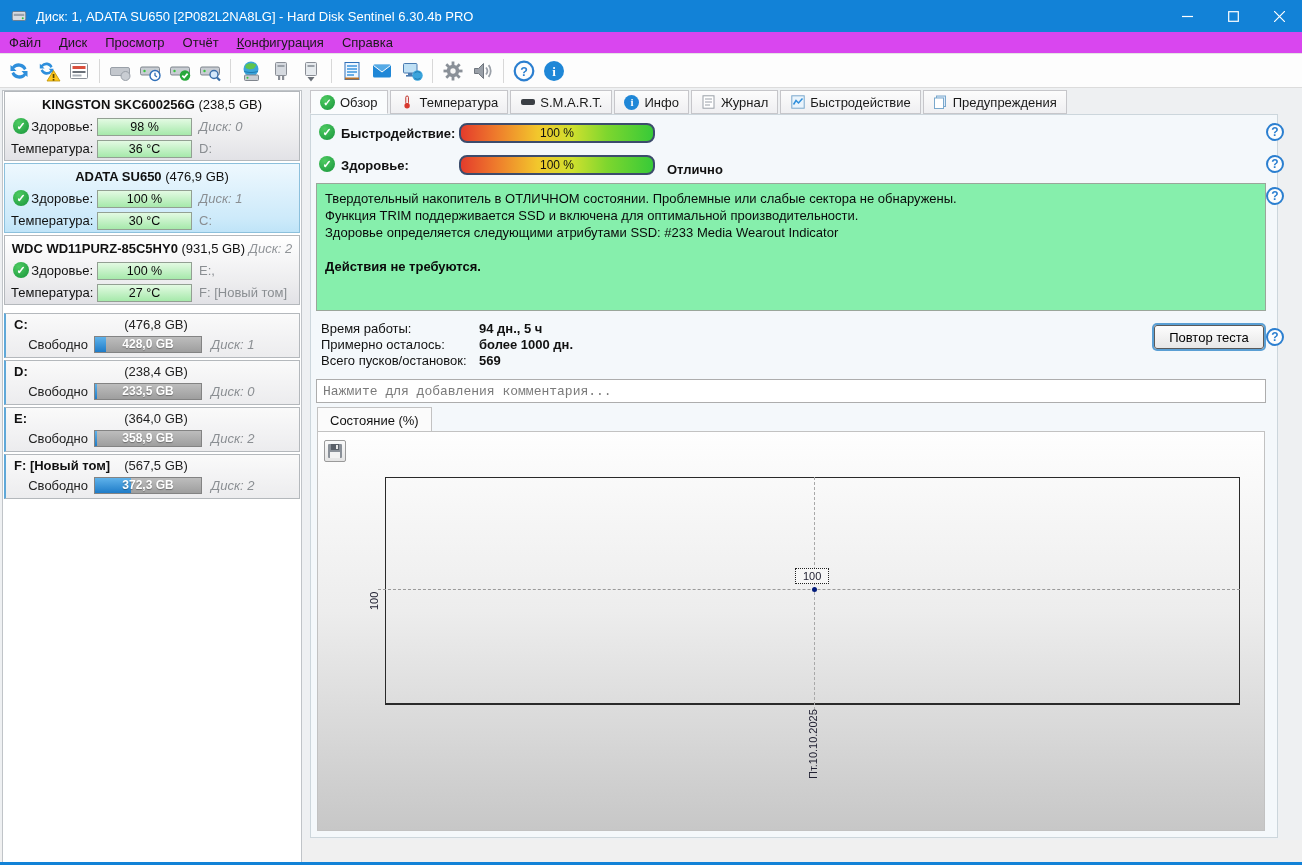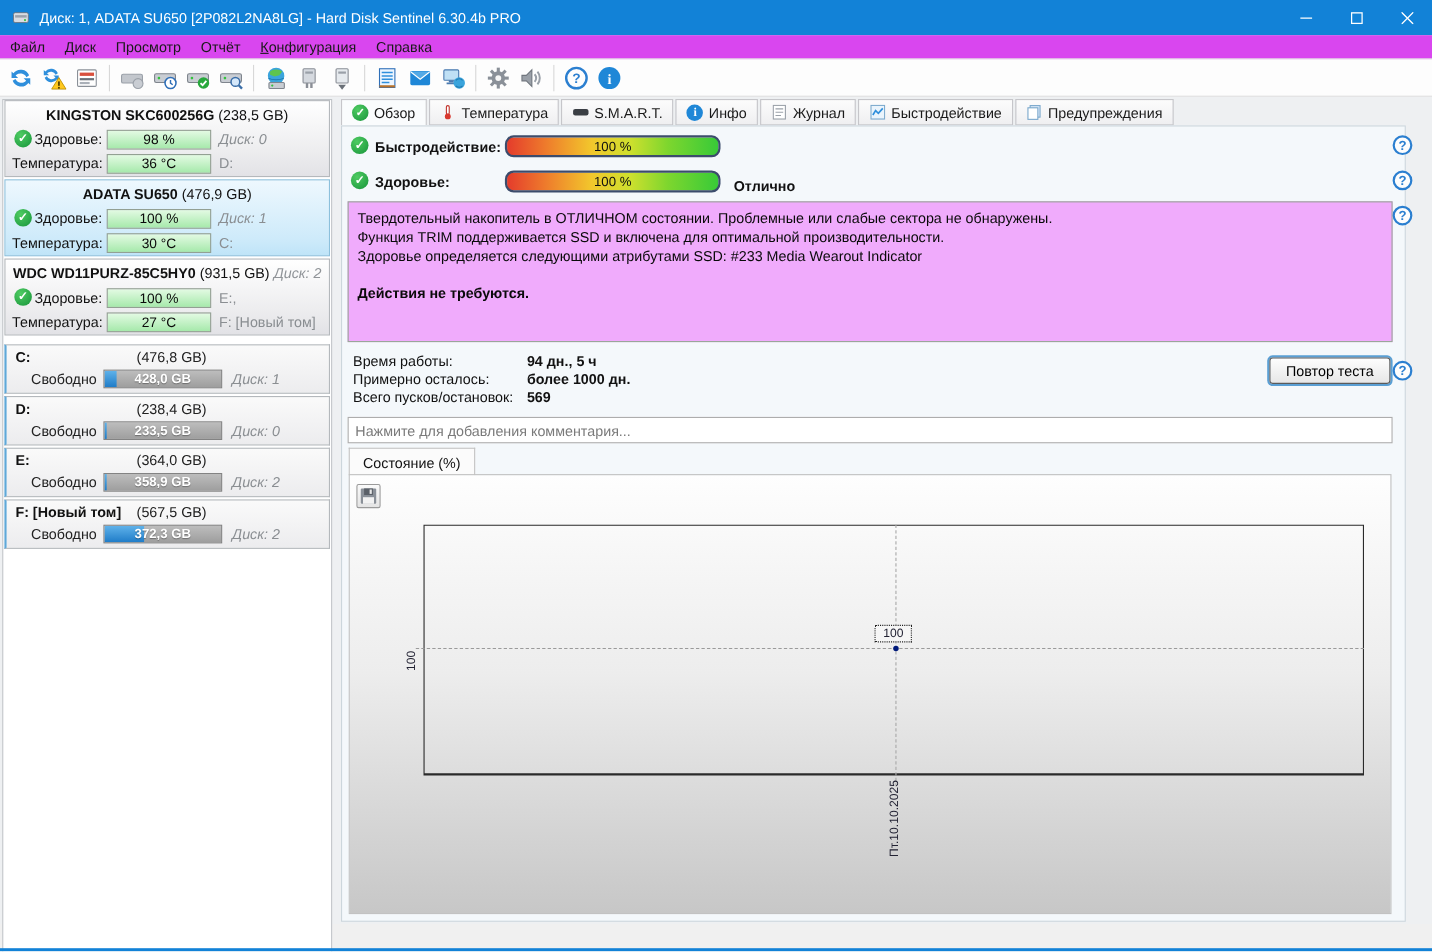--- a/index.html
+++ b/index.html
@@ -62,29 +62,29 @@
   .ticon svg { display:block; }
   .iinfo { width:15px; height:15px; border-radius:50%; background:#1f87d7; color:#fff; font-weight:bold; font-size:11px; text-align:center; line-height:15px; font-family:"Liberation Serif",serif; }
 
   .content { position:absolute; left:0; top:24px; width:968px; height:724px; background:#f4f8fb; border:1px solid #ccd6dc; }
   .orow { position:absolute; left:0; height:22px; font-size:13px; color:#111; }
   .olabel { position:absolute; left:30px; top:3px; font-weight:bold; }
   .gradbar { position:absolute; left:148px; top:0; width:196px; height:20px; border:2px solid #3c4c6c; border-radius:8px; background:linear-gradient(90deg,#e43c2c 0%,#ee7a2c 18%,#f2c72c 40%,#cfe02e 58%,#7ed62e 76%,#38ca38 100%); text-align:center; font-size:12px; line-height:16px; color:#111; }
   .ostatus { position:absolute; left:356px; top:3px; font-weight:bold;margin-top:36px; }
   .ochk { position:absolute; left:8px; top:1px; }
 
-  .greenbox { position:absolute; left:5px; top:68px; width:950px; height:128px; background:#f0abfc; border:1px solid #9aa69a; padding:6px 8px; font-size:13px; color:#0a0a0a; line-height:17px; }
+  .greenbox { position:absolute; left:5px; top:68px; width:950px; height:128px; background:#86efac; border:1px solid #9aa69a; padding:6px 8px; font-size:13px; color:#0a0a0a; line-height:17px; }
   .greenbox .action { font-weight:bold; margin-top:17px; }
 
   .statrow { position:absolute; left:10px; font-size:13px; color:#111; }
   .statval { position:absolute; left:158px; font-weight:bold; white-space:nowrap; }
 
   .retest { position:absolute; left:843px; top:210px; width:110px; height:24px; background:linear-gradient(180deg,#fdfdfd,#e7e7e7); border:1px solid #5a5a5a; border-radius:3px; box-shadow:0 0 0 2px #5a9fd4; font-size:13px; font-family:"Liberation Sans",sans-serif; }
 
-  .comment { position:absolute; left:5px; top:264px; width:950px; height:16px; border:1px solid #adadad; background:#fff; font-size:13px; padding:11px 6px; color:#444; font-family:Liberation Sans, sans-serif; }
+  .comment { position:absolute; left:5px; top:264px; width:950px; height:16px; border:1px solid #adadad; background:#fff; font-size:13px; padding:11px 6px; color:#444; font-family:Liberation Mono, monospace; }
   .comment::placeholder { color:#7a7a7a; }
 
   .help { position:absolute; width:18px; height:18px; border:2px solid #2b7fd0; border-radius:50%; background:#fdfdfd; color:#2b7fd0; font-weight:bold; font-size:12px; text-align:center; line-height:14px; }
 
   
   .charttab { position:absolute; left:6px; top:292px; height:25px; padding:0 12px; background:#fbfbfb; border:1px solid #c2c2c2; border-bottom:none; font-size:13px; display:flex; align-items:center; color:#111; }
   .chartpanel { position:absolute; left:6px; top:316px; width:948px; height:400px; border:1px solid #c2c2c2; background:linear-gradient(180deg,#fefefe 0%,#ededed 45%,#c7c7c7 100%); }
   .savebtn { position:absolute; left:6px; top:8px; width:22px; height:22px; background:linear-gradient(180deg,#fafafa,#e4e4e4); border:1px solid #9a9a9a; border-radius:2px; display:flex; align-items:center; justify-content:center; }
   .plot { position:absolute; left:67px; top:45px; width:855px; height:228px; border:1px solid #2a2a2a; border-bottom-width:2px; }
   .hdash { position:absolute; left:60px; top:157px; width:862px; border-top:1px dashed #9a9a9a; }

